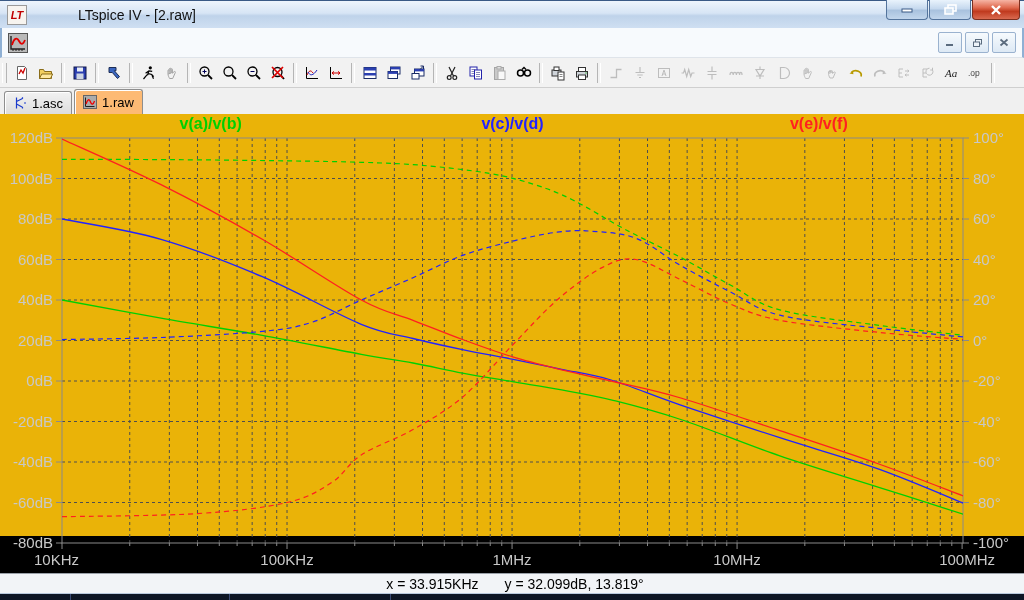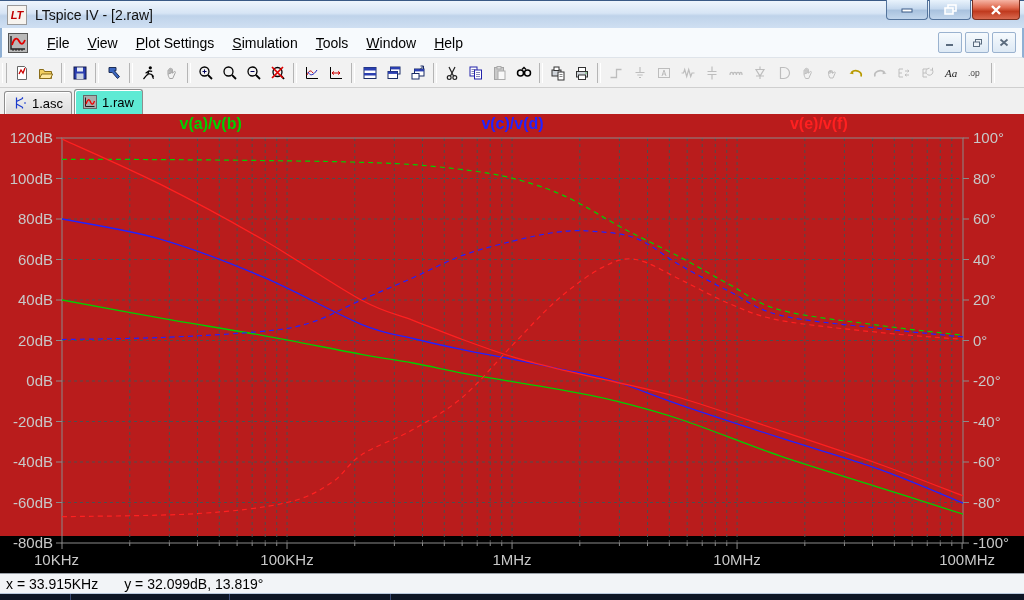--- a/index.html
+++ b/index.html
@@ -2,21 +2,21 @@
 <html><head>
 <meta charset="utf-8">
 <style>
   html,body{margin:0;padding:0}
   body{width:1024px;height:600px;position:relative;overflow:hidden;
        font-family:"Liberation Sans",sans-serif;background:#000;}
   
   .titlebar{position:absolute;top:0;left:0;right:0;height:28px;
     background:linear-gradient(#eef5fc,#d7e5f5 45%,#bfd3ea 55%,#cfdff2);
     border-top:1px solid #3a5a85;box-sizing:border-box;
-    display:flex;align-items:center;}
+    display:flex;align-items:center;gap:43px;}
   .app-ico{width:18px;height:18px;margin:0 8px 0 7px;background:#f7f4ef;
     border:1px solid #9a9a9a;display:flex;align-items:center;justify-content:center;
     font-weight:bold;font-style:italic;font-size:11px;color:#c00000;}
   .wtitle{font-size:14px;color:#111;}
   .winbtns{position:absolute;top:0;right:4px;display:flex;}
   .wbtn{height:19px;border:1px solid #54749c;border-top:none;
     border-radius:0 0 4px 4px;margin-left:1px;display:flex;align-items:center;
     justify-content:center;background:linear-gradient(#e9f3fc,#c6d9ee 45%,#a9c2de 55%,#c2d6ec);}
   .wbtn.min,.wbtn.max{width:40px}
   .wbtn.close{width:46px;background:linear-gradient(#f6b4a4,#e06a4f 40%,#c03a1e 60%,#d96a50);border-color:#7c2f1e}
@@ -36,28 +36,28 @@
   .grip{width:3px;height:20px;border-left:1px solid #fff;border-right:1px solid #b5b5b5;margin:0 3px 0 2px;}
   .tbtn{width:24px;height:24px;display:flex;align-items:center;justify-content:center;border-radius:2px;text-align:right;}
   .tbtn.disabled{opacity:.5;filter:grayscale(1);}
   .tsep{width:2px;height:20px;border-left:1px solid #b5b5b5;border-right:1px solid #fff;margin:0 3px;}
   
   .tabbar{position:absolute;top:88px;left:0;right:0;height:26px;background:#f0f0f0;
     display:flex;align-items:flex-end;padding-left:4px;box-sizing:border-box;}
   .tab{height:22px;display:flex;align-items:center;padding:0 8px;font-size:13px;color:#000;
     border:1px solid #8e8e8e;border-bottom:none;border-radius:3px 3px 0 0;margin-right:2px;
     background:linear-gradient(#f2f2f2,#dddddd);box-shadow:inset 1px 1px 0 #fff;}
-  .tab.active{background:#5eead4;height:24px;}
+  .tab.active{background:#fdba74;height:24px;}
   .tab svg{margin-right:5px;}
   
-  .plot-region{position:absolute;top:114px;left:0;width:1024px;height:422px;background:#b91c1c;}
+  .plot-region{position:absolute;top:114px;left:0;width:1024px;height:422px;background:#eab308;}
   
   .statusbar{position:absolute;top:573px;left:0;right:0;height:21px;background:#f2f4f7;
     border-top:1px solid #9aa0a8;border-bottom:1px solid #b9c8dc;box-sizing:border-box;
-    display:flex;align-items:center;font-size:14px;color:#000;}
+    display:flex;align-items:center;font-size:14px;color:#000;justify-content:center;}
   .statusbar .sx{margin-left:6px;}
   .statusbar .sy{margin-left:26px;}
   
   .bottomstrip{position:absolute;top:594px;left:0;right:0;height:6px;background:#0e1524;}
   .bottomstrip i{position:absolute;top:0;bottom:0;width:1px;background:#3a4a74;}
 </style>
 </head>
 <body>
 
 <div class="titlebar">
@@ -83,29 +83,20 @@
   </div>
 </div>
 
 <div class="menubar">
   <svg class="doc-ico" viewBox="0 0 20 20">
     <rect x="0.5" y="0.5" width="19" height="19" fill="#b9b9b9" stroke="#555"></rect>
     <path d="M3 3v13h14" stroke="#222" fill="none" stroke-width="1.4"></path>
     <path d="M4 12c2-7 5-8 7-4s4 4 6-1" stroke="#e00000" fill="none" stroke-width="1.8"></path>
     <path d="M5 16v2M8 16v2M11 16v2M14 16v2" stroke="#222"></path>
   </svg>
-  <div id="menu-items" style="display:flex">
-      <div class="menu-item"><u>F</u>ile</div>
-      <div class="menu-item"><u>V</u>iew</div>
-      <div class="menu-item"><u>P</u>lot Settings</div>
-      <div class="menu-item"><u>S</u>imulation</div>
-      <div class="menu-item"><u>T</u>ools</div>
-      <div class="menu-item"><u>W</u>indow</div>
-      <div class="menu-item"><u>H</u>elp</div>
-    </div>
   <div class="mdibtns">
     <div class="mdibtn">
       <svg width="10" height="8">
           <rect x="1" y="5" width="7" height="2" fill="#5a6b7e"></rect>
         </svg>
     </div>
     <div class="mdibtn">
       <svg width="11" height="10">
         <rect x="3.5" y="1.5" width="6" height="4.5" fill="none" stroke="#5a6b7e"></rect>
         <rect x="1.5" y="4" width="6" height="4.5" fill="#eef4fa" stroke="#5a6b7e"></rect>

